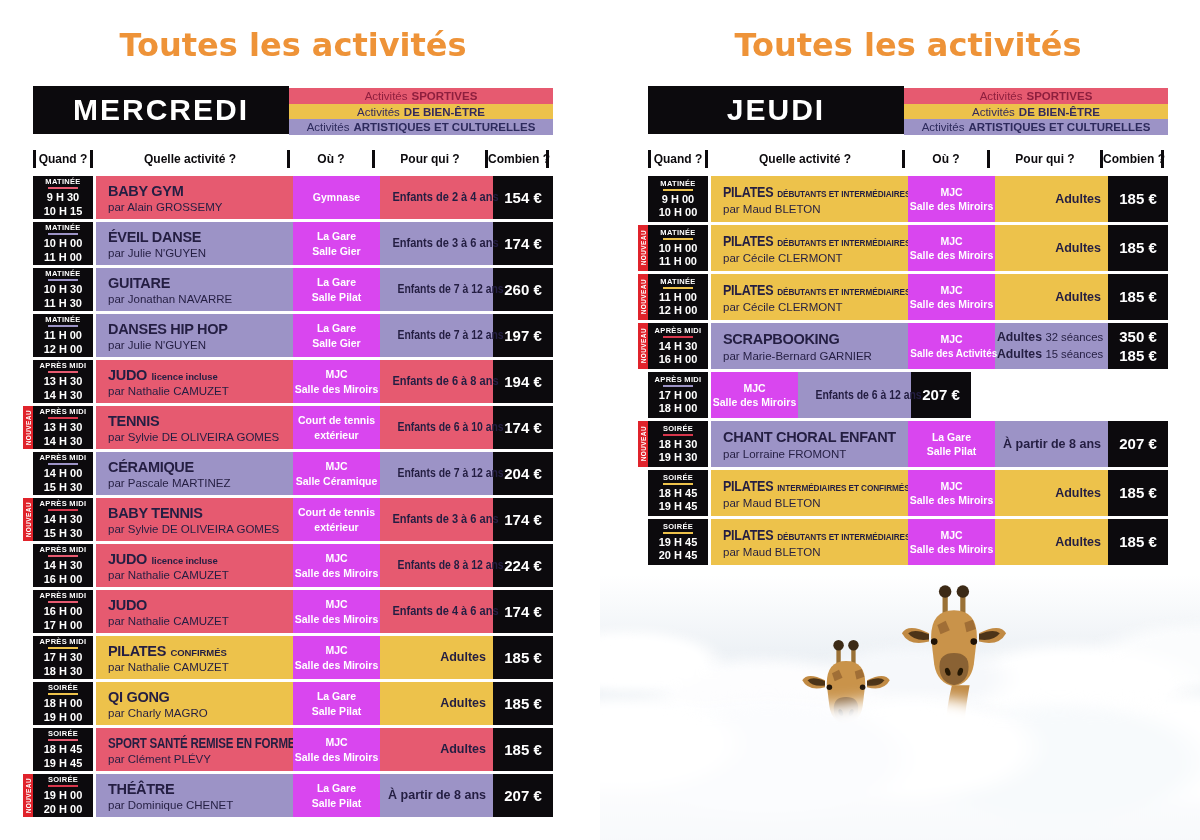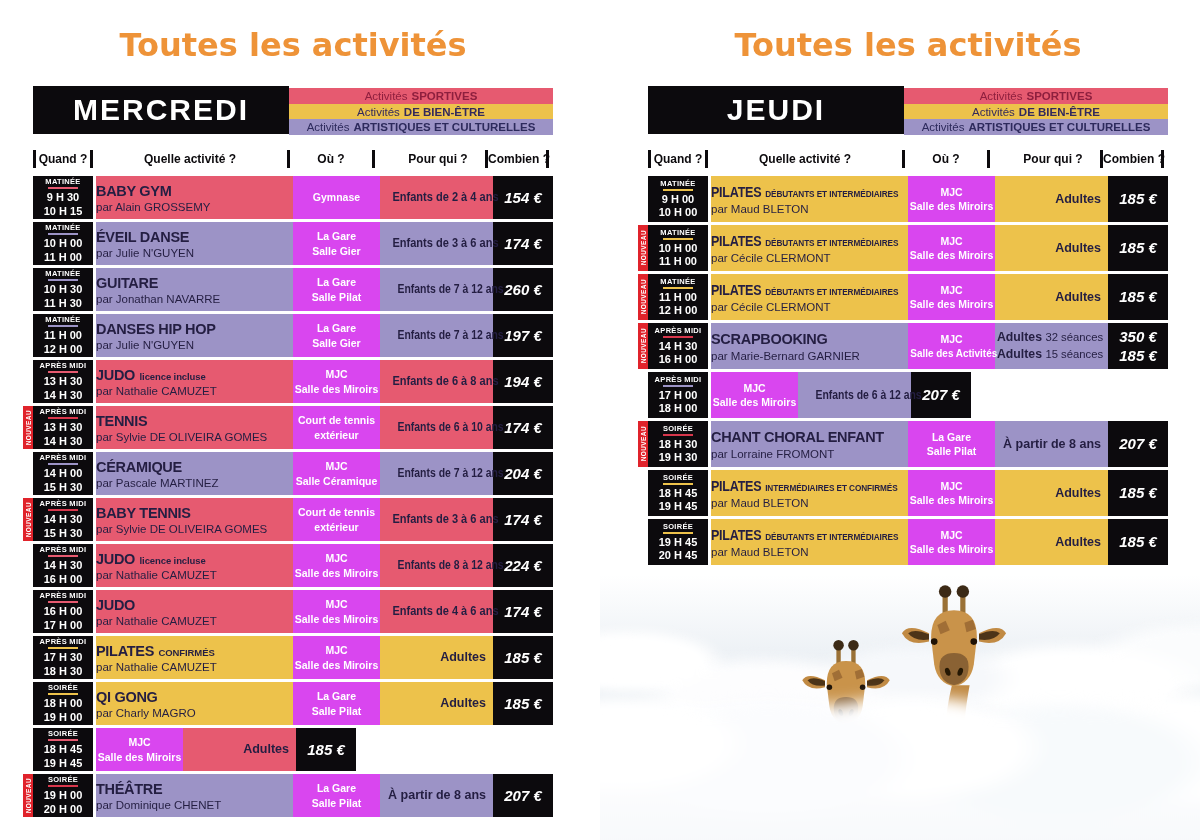--- a/index.html
+++ b/index.html
@@ -24,52 +24,52 @@
     font-size:30px;font-weight:bold;letter-spacing:2px;
   }
   .legend{position:absolute;left:256px;top:2px;right:0;height:47px;display:flex;flex-direction:column;}
   .legend-item{flex:1;display:flex;align-items:center;justify-content:center;font-size:11.5px;gap:4px;white-space:nowrap;}
   .bg-sport{background:#e65a70;} .bg-bienetre{background:#edc24b;} .bg-culture{background:#9c93c6;} .bg-red{background:#d8374c;}
   .legend-item.bg-sport{color:#8e1f3e;} .legend-item.bg-bienetre{color:#33295c;} .legend-item.bg-culture{color:#2d2a5c;}
 
   .cols{margin-top:12px;height:26px;display:flex;align-items:center;}
   .colsep{width:3px;height:18px;background:#0c0a0d;flex-shrink:0;}
   .col{font-weight:bold;font-size:12px;color:#0c0a0d;text-align:center;white-space:nowrap;}
-  .col.c0{width:54px;} .col.c1{width:194px;} .col.c2{width:82px;} .col.c3{width:94px;margin-left:16px;} .col.c4{width:58px;}
+  .col.c0{width:54px;} .col.c1{width:194px;} .col.c2{width:82px;} .col.c3{width:110px;} .col.c4{width:58px;}
 
   .rows{margin-top:4px;}
   .row{position:relative;height:43px;margin-bottom:3px;display:flex;}
   #page1 .row{height:46px;}
 
   .quand{width:60px;flex-shrink:0;background:#0c0a0d;color:#fff;display:flex;flex-direction:column;
     align-items:center;justify-content:center;margin-right:3px;}
   .period{font-size:7.5px;font-weight:bold;letter-spacing:.3px;white-space:nowrap;}
   .tdiv{width:30px;height:2px;margin:1px 0 2px;}
   .t1,.t2{font-size:11px;font-weight:bold;line-height:1.2;white-space:nowrap;}
 
-  .act{width:197px;flex-shrink:0;padding-left:0;box-sizing:border-box;display:flex;flex-direction:column;
+  .act{width:197px;flex-shrink:0;padding-left:12px;box-sizing:border-box;display:flex;flex-direction:column;
     justify-content:center;color:#241e42;overflow:hidden;}
   .tline{display:block;width:100%;white-space:nowrap;transform-origin:left center;line-height:1.15;}
   .title{font-size:14.5px;font-weight:800;letter-spacing:-0.3px;}
   .suffix{font-size:9.5px;font-weight:800;letter-spacing:-0.1px;}
   .by{display:block;width:100%;white-space:nowrap;transform-origin:left center;font-size:11.5px;margin-top:1px;}
 
   .ou{width:87px;flex-shrink:0;background:#d946ef;color:#fff;display:flex;flex-direction:column;
     align-items:center;justify-content:center;font-size:10.5px;font-weight:bold;line-height:1.35;}
   .ou .line{display:block;width:100%;text-align:center;white-space:nowrap;transform-origin:center;}
 
   .qui{width:113px;flex-shrink:0;display:flex;flex-direction:column;justify-content:center;
     padding-right:7px;box-sizing:border-box;color:#241e42;}
   .qline{display:block;width:100%;text-align:right;white-space:nowrap;transform-origin:right center;
     font-size:12.5px;font-weight:bold;line-height:1.35;}
   .qline .rest{font-weight:normal;font-size:11.5px;}
 
   .prix{width:60px;flex-shrink:0;background:#0c0a0d;color:#fff;display:flex;flex-direction:column;
     align-items:center;justify-content:center;font-size:15px;font-weight:bold;line-height:1.3;}
-  .prix .line{display:block;width:100%;text-align:center;white-space:nowrap;transform-origin:center;font-style:italic;}
+  .prix .line{display:block;width:100%;text-align:center;white-space:nowrap;transform-origin:center;}
 
   .nouveau{position:absolute;left:-10px;top:0;bottom:0;width:10px;background:#e0232b;
     display:flex;align-items:center;justify-content:center;}
   .nouveau span{color:#fff;font-size:6.5px;font-weight:bold;letter-spacing:.4px;
     writing-mode:vertical-rl;transform:rotate(180deg);white-space:nowrap;}
 
   
   .cat-sport .act,.cat-sport .qui{background:#e65a70;}
   .cat-bienetre .act,.cat-bienetre .qui{background:#edc24b;}
   .cat-culture .act,.cat-culture .qui{background:#9c93c6;}
@@ -411,20 +411,24 @@
           <span class="line">185 €</span>
         </div>
   </div>
       <div class="row cat-sport">
 
     <div class="quand">
       <span class="period">SOIRÉE</span>
       <span class="tdiv bg-sport"></span>
       <span class="t1">18 H 45</span>
       <span class="t2">19 H 45</span>
+    </div>
+    <div class="act">
+      <span class="tline" style="transform: scaleX(0.796);"><span class="title">SPORT SANTÉ REMISE EN FORME</span> </span>
+      <span class="by">par Clément PLÉVY</span>
     </div>
     <div class="ou">
           <span class="line">MJC</span>
           <span class="line">Salle des Miroirs</span>
         </div>
     <div class="qui">
           <span class="qline"><b>Adultes</b></span>
         </div>
     <div class="prix">
           <span class="line">185 €</span>

